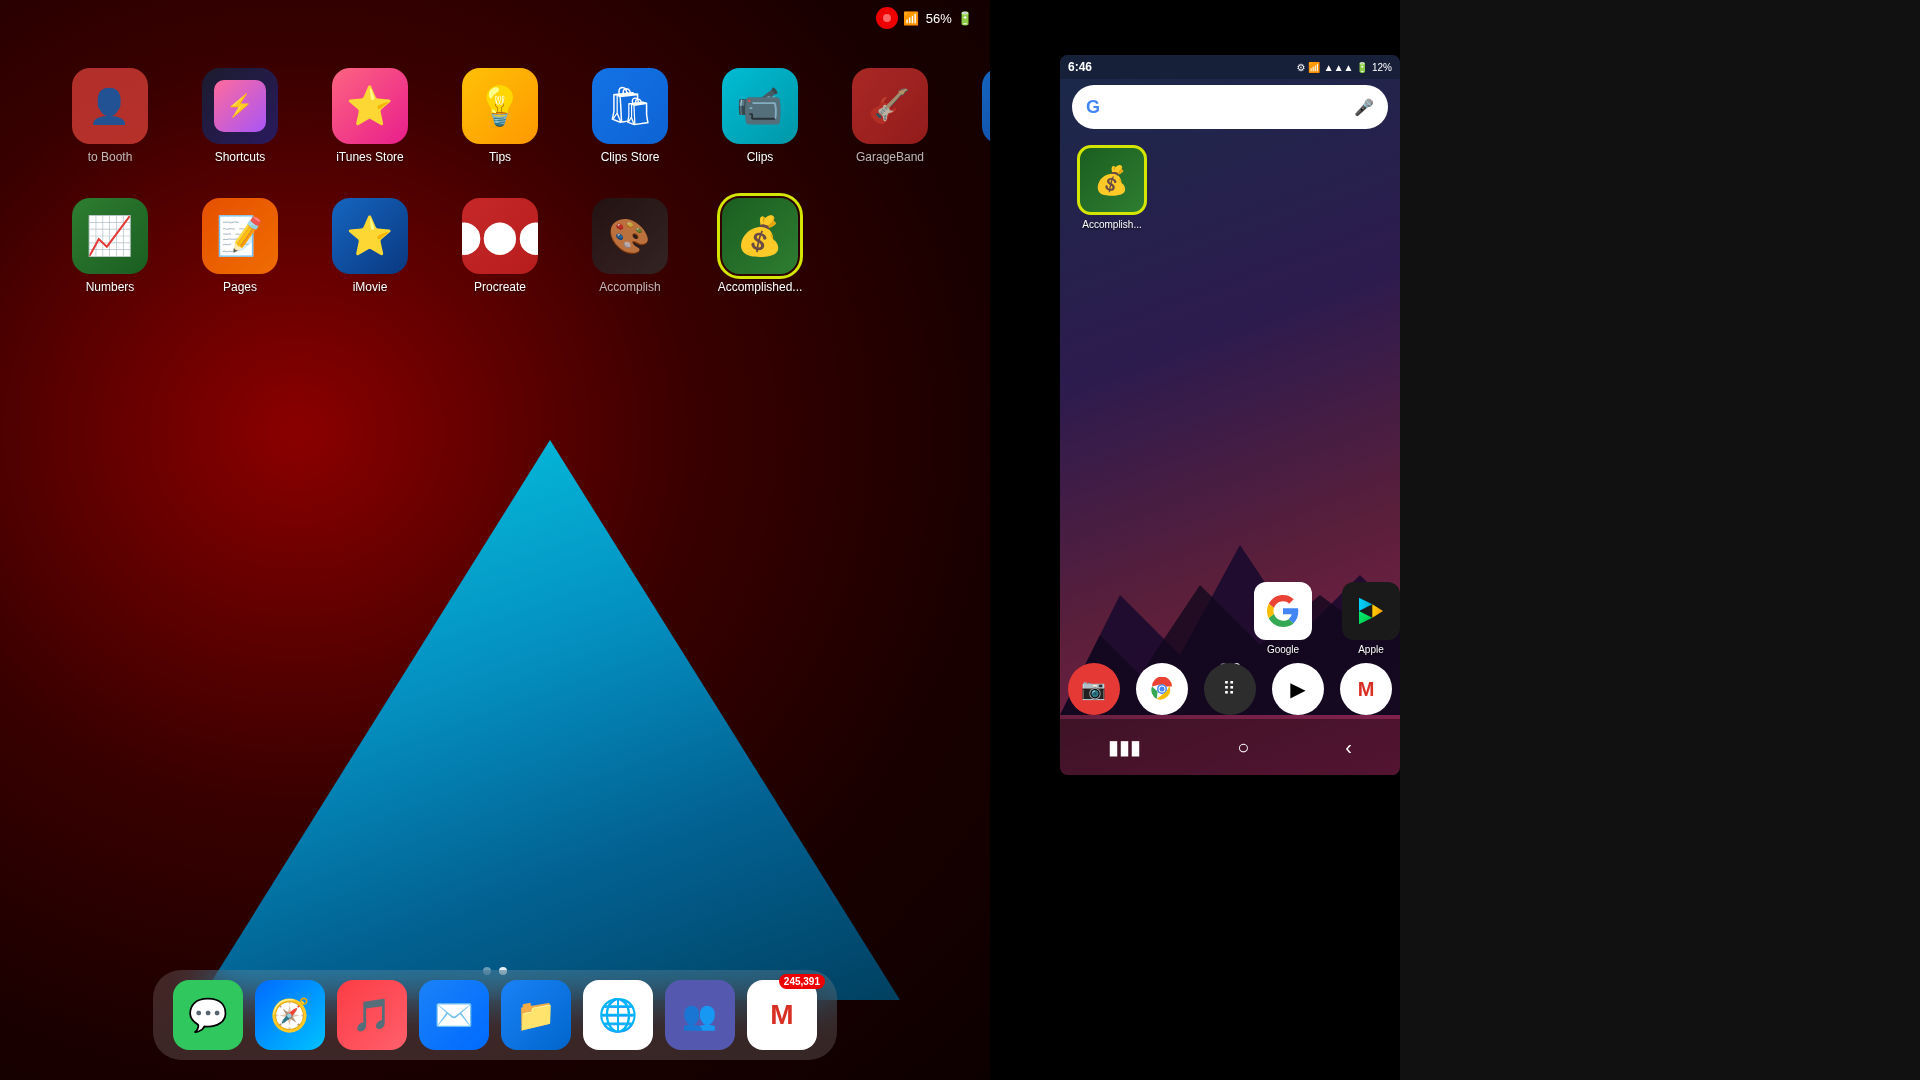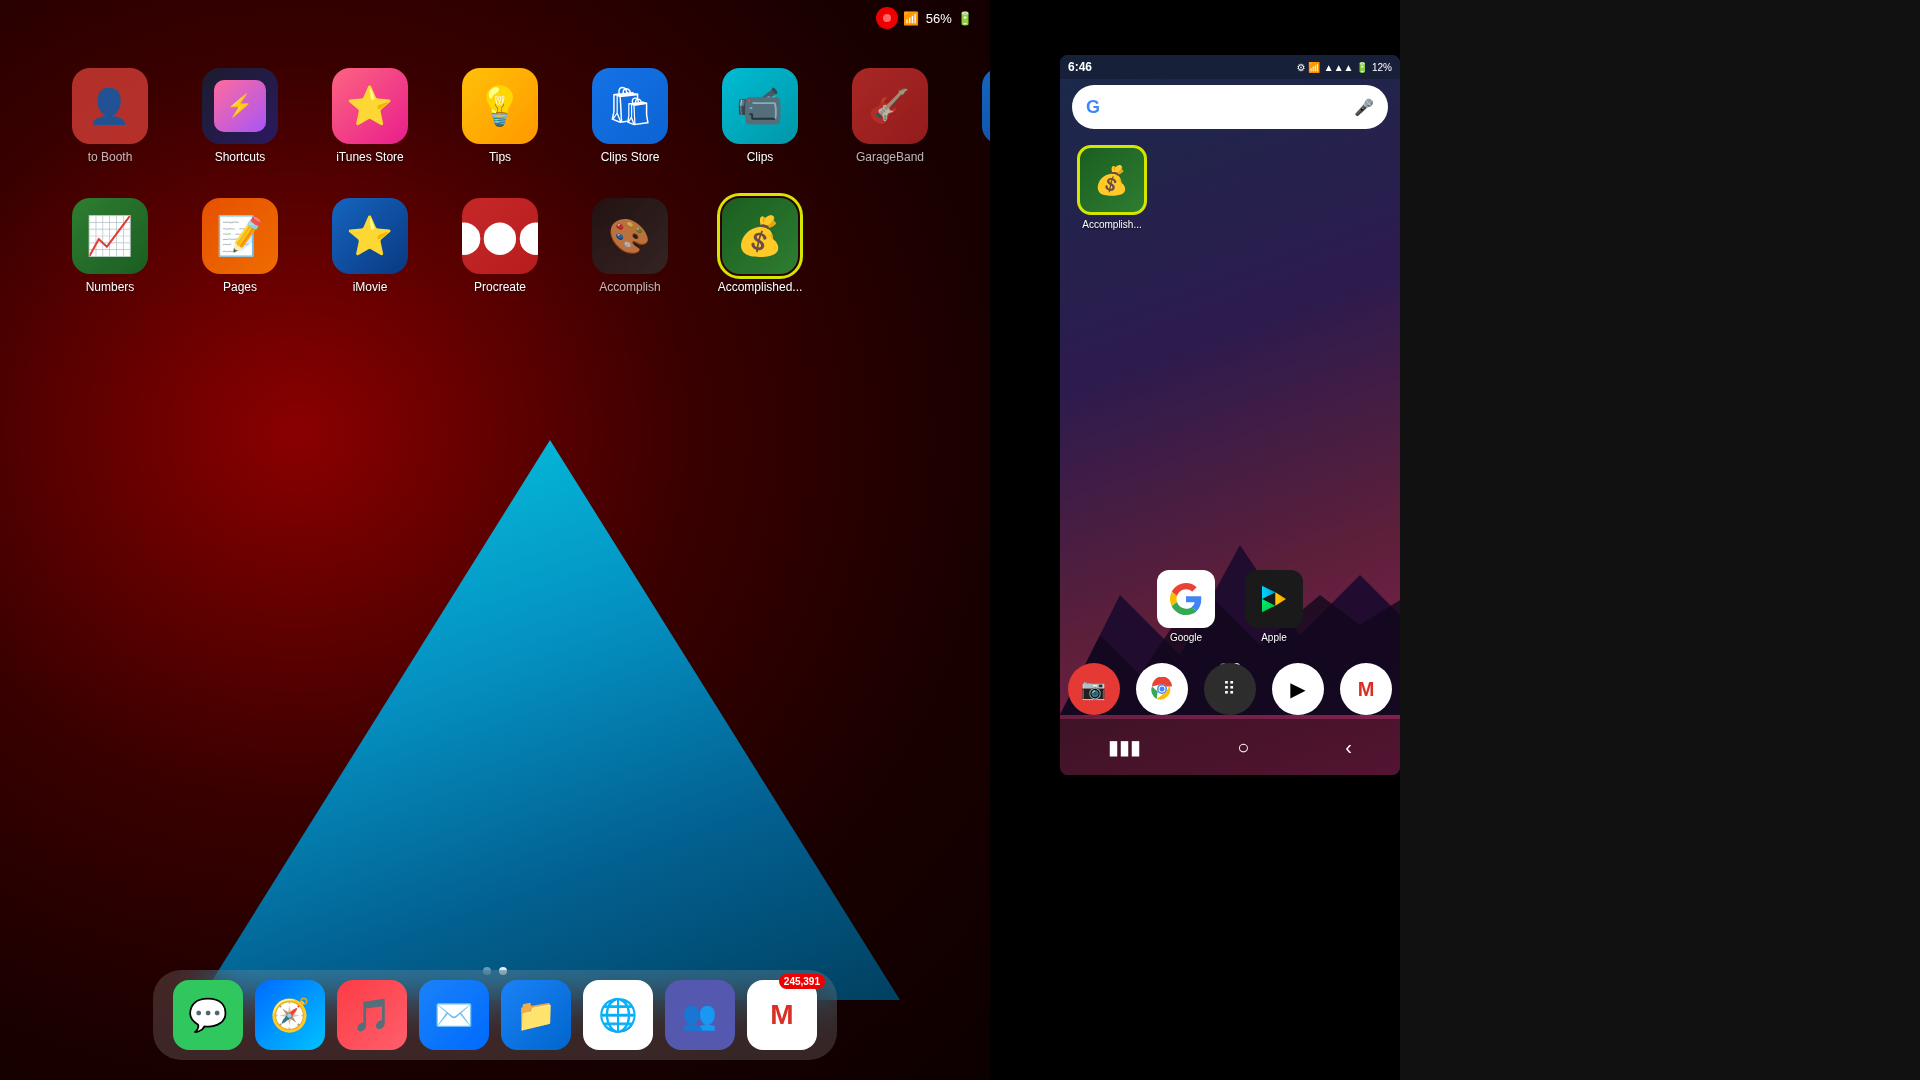--- a/index.html
+++ b/index.html
@@ -286,25 +286,25 @@
       color: white;
       font-size: 10px;
       text-align: center;
       margin-top: 4px;
       text-shadow: 0 1px 2px rgba(0,0,0,0.9);
     }
 
     
     .android-bottom-apps {
       position: absolute;
-      bottom: 132px;
+      bottom: 120px;
       left: 0;
       right: 0;
       display: flex;
-      justify-content: center;
+      justify-content: flex-end;
       gap: 30px;
       z-index: 5;
     }
     .android-app {
       display: flex;
       flex-direction: column;
       align-items: center;
       gap: 4px;
     }
     .android-app .aicon {

